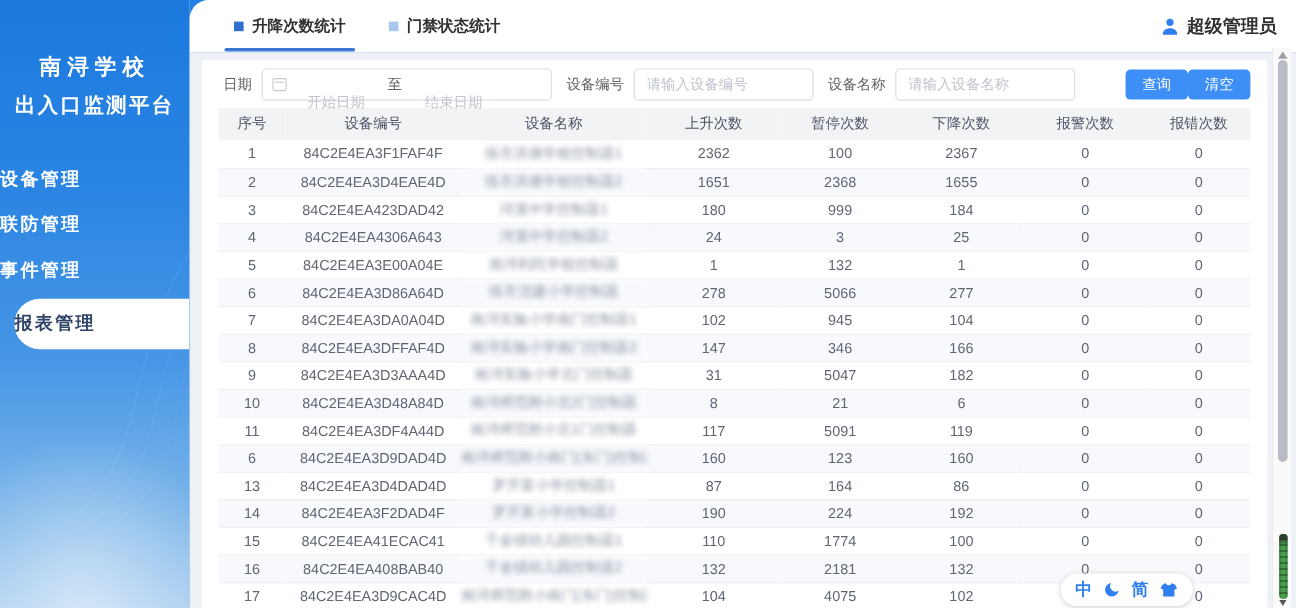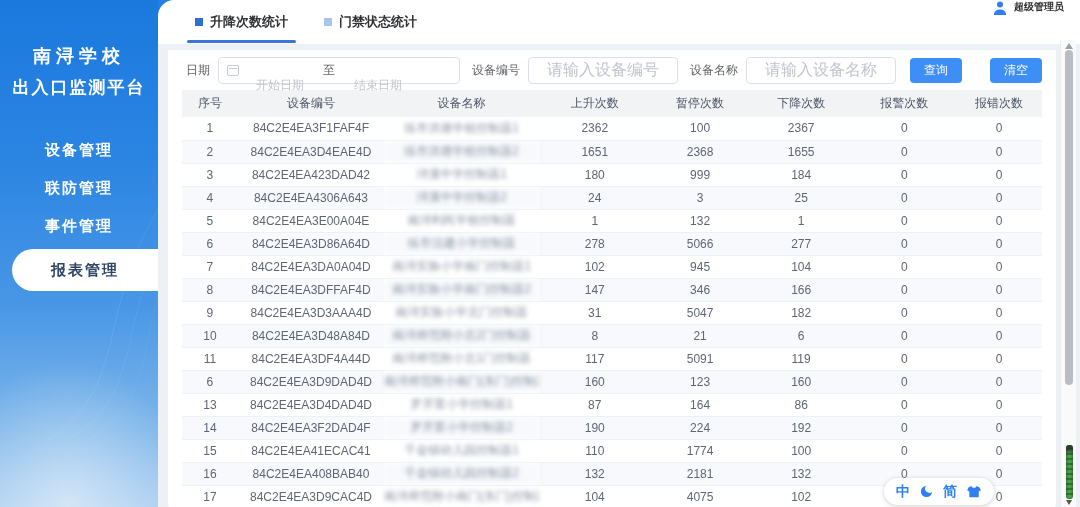--- a/index.html
+++ b/index.html
@@ -9,57 +9,57 @@
   
   .sidebar { position:absolute; left:0; top:0; width:158px; height:507px; overflow:hidden;
     background:linear-gradient(180deg,#1b79de 0%,#2a84e2 30%,#4897e6 60%,#7fb7ea 85%,#a8cdf0 100%); }
   .sidebar .deco-lines { position:absolute; right:-30px; top:180px; opacity:.35; }
   .sidebar .haze { position:absolute; left:-20px; bottom:-40px; width:220px; height:200px;
     background:radial-gradient(ellipse at 40% 80%, rgba(255,255,255,.5), rgba(255,255,255,0) 65%); }
   .brand { margin-top:44px; text-align:center; color:#fff; font-weight:bold; position:relative; }
   .brand .l1 { font-size:18px; letter-spacing:5px;margin-top:44px; }
   .brand .l2 { font-size:17px; letter-spacing:2px; margin-top:8px; }
   .menu { margin-top:32px; position:relative; }
-  .menu-item { height:38px; line-height:38px; text-align:center; color:#fff; font-size:15px;
+  .menu-item { height:38px; line-height:38px; color:#fff; font-size:15px;
     font-weight:bold; letter-spacing:2px; cursor:pointer; }
   .menu-item.active { background:#fff; color:#2f4467; margin-left:12px; height:42px; line-height:42px;
     border-radius:22px 0 0 22px; margin-top:4px; }
 
   
   .main { position:absolute; left:158px; top:0; right:0; bottom:0; background:#2180e2; }
   .topbar { position:relative; height:44px; background:#fff; border-top-left-radius:16px;
     display:flex; align-items:stretch; padding-left:37px;font-weight:bold; }
   .tabs { display:flex; }
   .tab { display:flex; align-items:center; gap:7px; margin-right:36px; position:relative;
     font-size:13px; color:#303133; cursor:pointer; }
   .tab .sq { width:8px; height:8px; background:#a9c7ec; display:inline-block; }
   .tab.active .sq { background:#2f6fd0; }
   .tab.active::after { content:""; position:absolute; left:-8px; right:-8px; bottom:1px; height:3px;
     background:#3a77d2; border-radius:2px; }
-  .user { margin-left:auto; margin-right:16px; display:flex; align-items:flex-start; gap:6px;
-    color:#303133; font-size:10px; cursor:pointer; }
+  .user { margin-left:auto; margin-right:16px; display:flex; align-items:center; gap:6px;
+    color:#303133; font-size:15px; cursor:pointer; }
 
   .body { position:absolute; top:44px; left:0; right:0; bottom:0; background:#edf0f5;
     padding:6px 24px 0 10px; }
   .card { background:#fff; height:100%; border-radius:2px; padding:0 14px; overflow:hidden; }
 
   
   .filter-row { height:40px; display:flex; align-items:center; gap:8px; color:#606266; }
   .flabel { margin-left:4px; white-space:nowrap; }
   .range-box { width:242px; height:27px; border:1px solid #dcdfe6; border-radius:4px; background:#fff;
     display:flex; align-items:center; padding:0 8px; gap:2px; cursor:pointer; }
   .cal-icon { width:12px; height:11px; border:1px solid #c8ccd2; border-radius:2px; position:relative; flex:0 0 auto; }
   .cal-icon::before { content:""; position:absolute; left:1px; right:1px; top:2px; height:1px; background:#c8ccd2; }
   .range-box input { border:none; outline:none; width:78px; text-align:center; font-size:12px;
     color:#606266; font-family:inherit; background:transparent;margin-top:30px; }
   .range-box input::placeholder, .text-input::placeholder { color:#c0c4cc; }
   .range-sep { color:#606266; padding:0 2px; }
   .text-input { width:150px; height:27px; border:1px solid #dcdfe6; border-radius:4px; padding:0 10px;
-    font-size:16px; color:#4d7c0f; outline:none; font-family:inherit;text-align:center; }
-  .btns { margin-left:auto; display:flex; gap:28px; }
+    font-size:12px; color:#4d7c0f; outline:none; font-family:inherit; }
+  .btns { margin-left:auto; display:flex; gap:0; }
   .btn { background:#3d8ef7; color:#fff; border:none; border-radius:4px; height:25px; padding:0 14px;
     font-size:12px; cursor:pointer; font-family:inherit; }
 
   
   table { width:100%; border-collapse:collapse; text-align:center; font-size:12px; table-layout:fixed; }
   thead th { background:#f2f3f5; color:#4c5566; font-weight:normal; height:27px; }
   tbody td { height:23px; border-bottom:1px solid #edf0f4; color:#5f6672; overflow:hidden; white-space:nowrap; }
   tbody tr:nth-child(even) td { background:#f7f9fc; }
   td.name-cell { color:#8a93a3; filter:blur(2px); }
 

